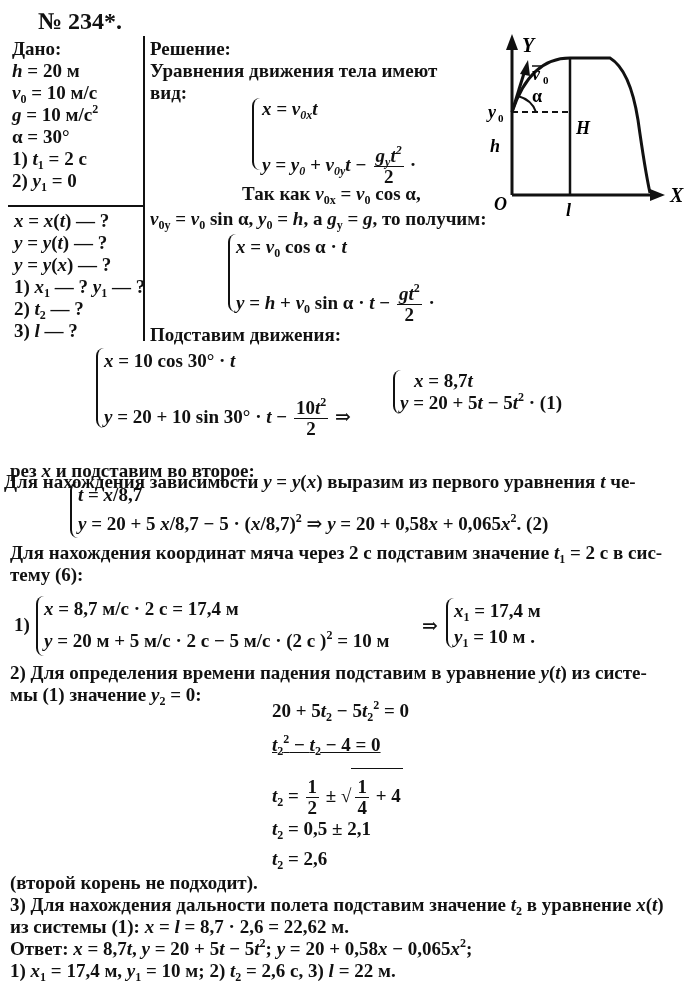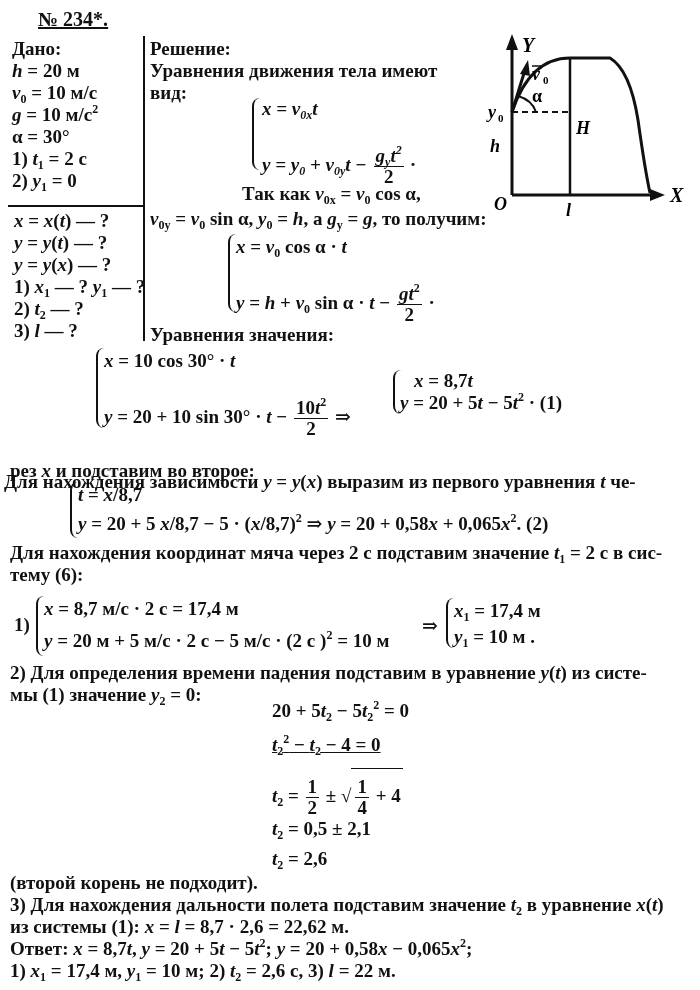--- a/index.html
+++ b/index.html
@@ -16,21 +16,21 @@
   .frac .num { display: block; border-bottom: 1.5px solid #111; padding: 0 2px; line-height: 20px; }
   .frac .den { display: block; line-height: 20px; }
   .brace { position: absolute; border-left: 2px solid #111; border-radius: 8px 0 0 8px; width: 6px; }
   .vline { position: absolute; background: #111; }
   .hline { position: absolute; background: #111; height: 2px; }
   .sqrt { border-top: 1.5px solid #111; padding: 0 2px; display: inline-block; }
 </style>
 </head>
 <body>
 
-<div class="abs" style="left:38px;top:8px;font-size:20px;text-decoration:underline;">№ 234*.</div>
+<div class="abs" style="left:38px;top:8px;font-size:24px;">№ 234*.</div>
 
 <div class="vline" style="left:143px;top:36px;width:2px;height:305px;"></div>
 <div class="hline" style="left:8px;top:205px;width:137px;"></div>
 
 <div class="abs" style="left:12px;top:38px;">Дано:</div>
 <div class="abs" style="left:12px;top:60px;"><i>h</i> = 20 м</div>
 <div class="abs" style="left:12px;top:82px;"><i>v</i><sub>0</sub> = 10 м/с</div>
 <div class="abs" style="left:12px;top:104px;"><i>g</i> = 10 м/с<sup>2</sup></div>
 <div class="abs" style="left:12px;top:126px;">α = 30°</div>
 <div class="abs" style="left:12px;top:148px;">1) <i>t</i><sub>1</sub> = 2 с</div>
@@ -51,21 +51,21 @@
 <div class="abs it" style="left:262px;top:98px;">x = v<sub>0x</sub>t</div>
 <div class="abs it" style="left:262px;top:138px;">y = y<sub>0</sub> + v<sub>0y</sub>t − <span class="frac" style="vertical-align:-12px;"><span class="num">g<sub>y</sub>t<sup>2</sup></span><span class="den" style="font-style:normal;">2</span></span> ·</div>
 
 <div class="abs" style="left:242px;top:183px;">Так как <i>v</i><sub>0x</sub> = <i>v</i><sub>0</sub> cos α,</div>
 <div class="abs" style="left:150px;top:208px;"><i>v</i><sub>0y</sub> = <i>v</i><sub>0</sub> sin α, <i>y</i><sub>0</sub> = <i>h</i>, а <i>g</i><sub>y</sub> = <i>g</i>, то получим:</div>
 
 <div class="brace" style="left:228px;top:234px;height:78px;"></div>
 <div class="abs" style="left:236px;top:236px;"><i>x</i> = <i>v</i><sub>0</sub> cos α · <i>t</i></div>
 <div class="abs" style="left:236px;top:276px;"><i>y</i> = <i>h</i> + <i>v</i><sub>0</sub> sin α · <i>t</i> − <span class="frac" style="vertical-align:-12px;"><span class="num"><i>gt</i><sup>2</sup></span><span class="den">2</span></span> ·</div>
 
-<div class="abs" style="left:150px;top:324px;">Уравнения значения:</div>
+<div class="abs" style="left:150px;top:324px;">Подставим движения:</div>
 
 <div class="brace" style="left:96px;top:348px;height:80px;"></div>
 <div class="abs" style="left:104px;top:350px;"><i>x</i> = 10 cos 30° · <i>t</i></div>
 <div class="abs" style="left:104px;top:390px;"><i>y</i> = 20 + 10 sin 30° · <i>t</i> − <span class="frac" style="vertical-align:-12px;"><span class="num">10<i>t</i><sup>2</sup></span><span class="den">2</span></span> ⇒</div>
 <div class="brace" style="left:393px;top:370px;height:44px;"></div>
 <div class="abs" style="left:400px;top:370px;margin-left:14px;"><i>x</i> = 8,7<i>t</i></div>
 <div class="abs" style="left:400px;top:392px;"><i>y</i> = 20 + 5<i>t</i> − 5<i>t</i><sup>2</sup> · (1)</div>
 
 <div class="abs" style="left:4px;top:438px;margin-top:33px;">Для нахождения зависимости <i>y</i> = <i>y</i>(<i>x</i>) выразим из первого уравнения <i>t</i> че-</div>
 <div class="abs" style="left:10px;top:460px;">рез <i>x</i> и подставим во второе:</div>

